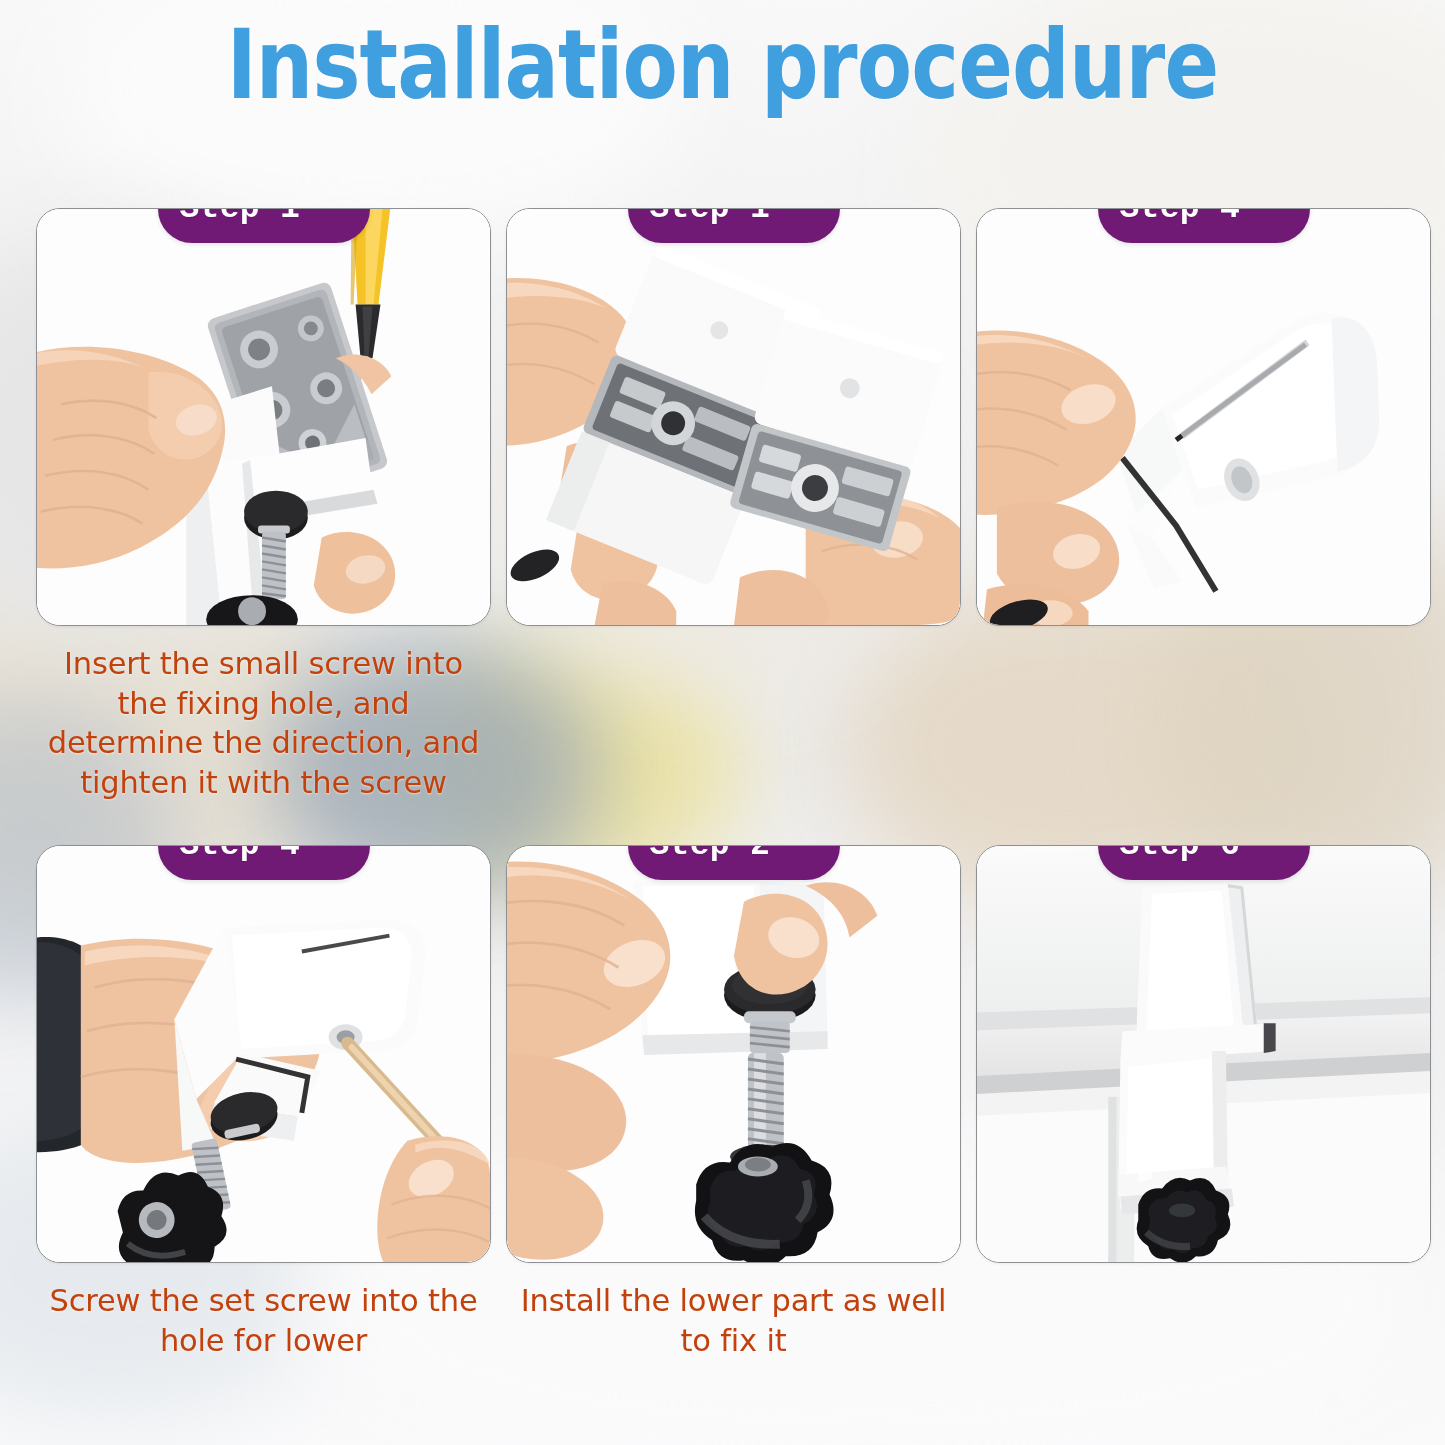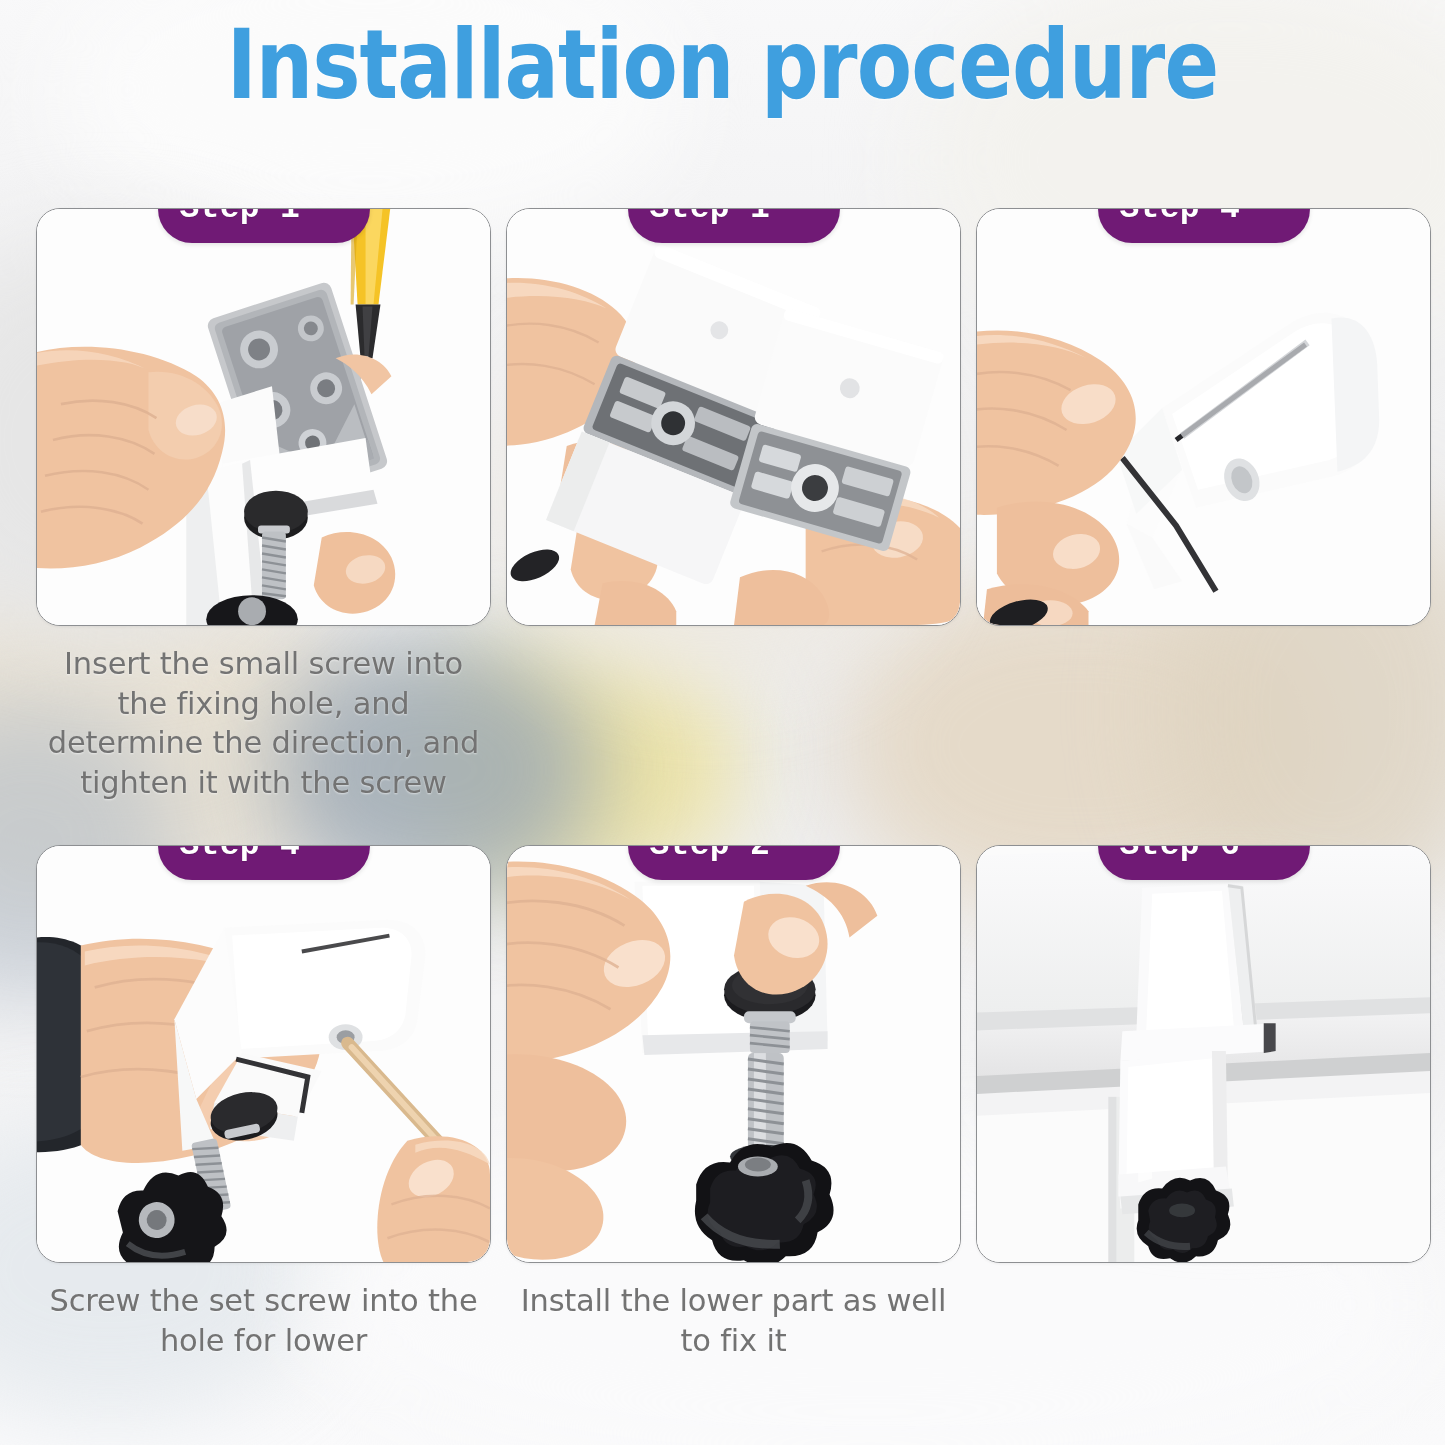--- a/index.html
+++ b/index.html
@@ -112,21 +112,21 @@
   }
 
   
   .caption {
     margin-top: 18px;
     width: 455px;
     text-align: center;
     font-family: "DejaVu Sans", sans-serif;
     font-size: 30.5px;
     line-height: 1.30;
-    color: #737373;
+    color: #c2410c;
     letter-spacing: -0.2px;
     text-shadow: 0 1px 2px rgba(255,255,255,0.55);
   }
 
   
   .art { position: absolute; inset: 0; }
 </style>
 </head>
 <body>
 

